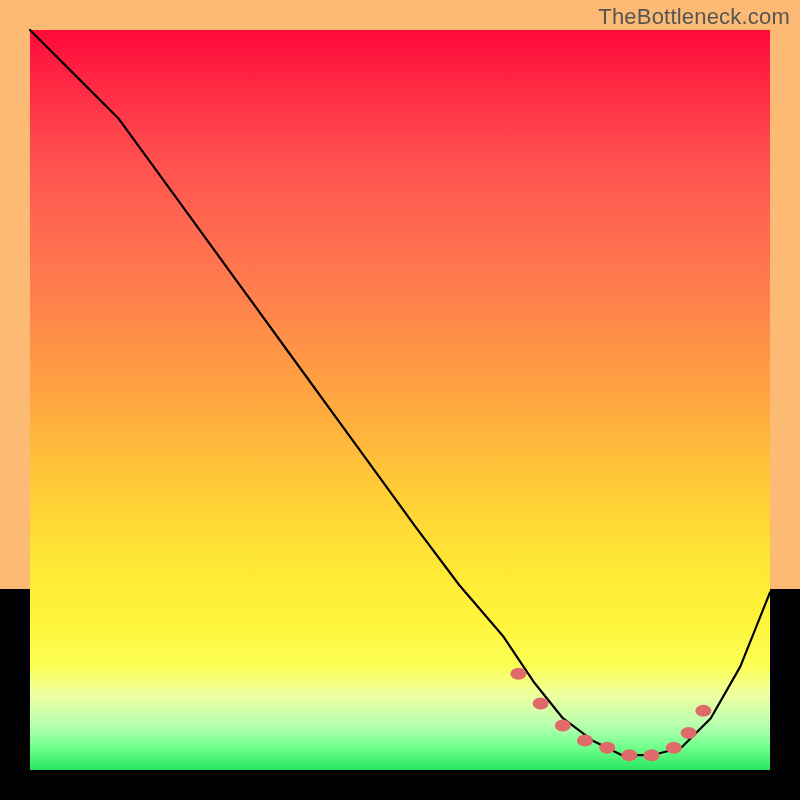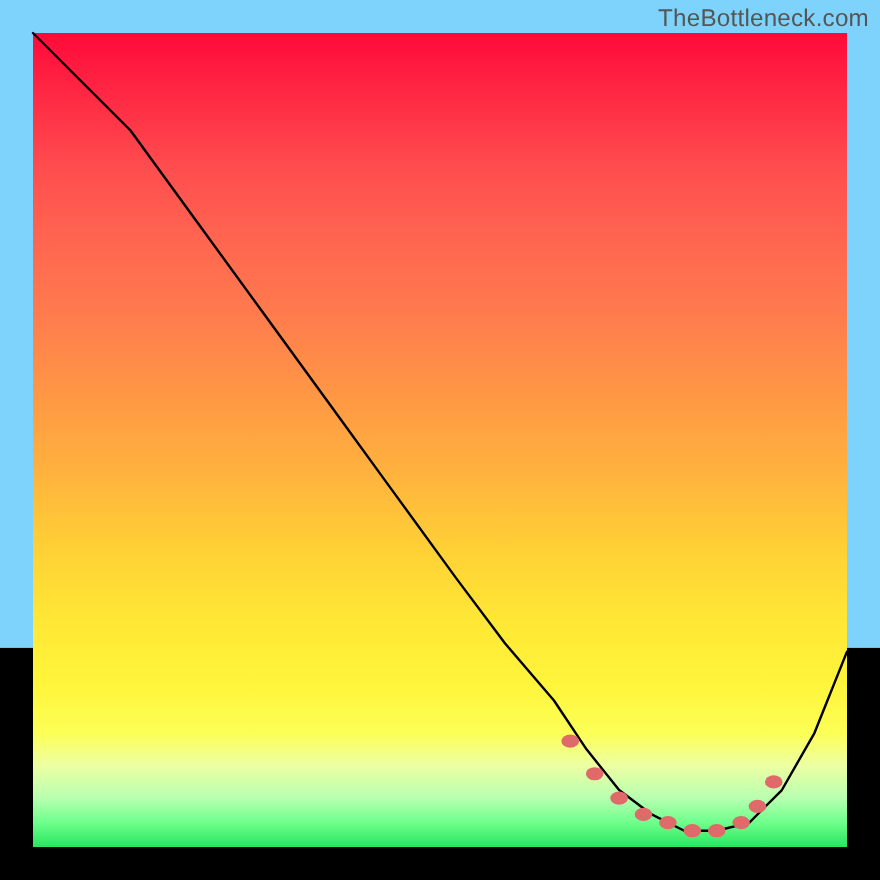--- a/index.html
+++ b/index.html
@@ -8,21 +8,21 @@
     width: 800px;
     height: 800px;
     background: #000;
     overflow: hidden;
     font-family: Arial, Helvetica, sans-serif;
   }
   .frame {
     position: relative;
     width: 800px;
     height: 589px;
-    background: #7dd3fc;
+    background: #fdba74;
   }
   .watermark {
     position: absolute;
     top: 4px;
     right: 10px;
     color: #555;
     font-size: 22px;
     font-weight: 500;
     letter-spacing: 0.2px;
     user-select: none;

